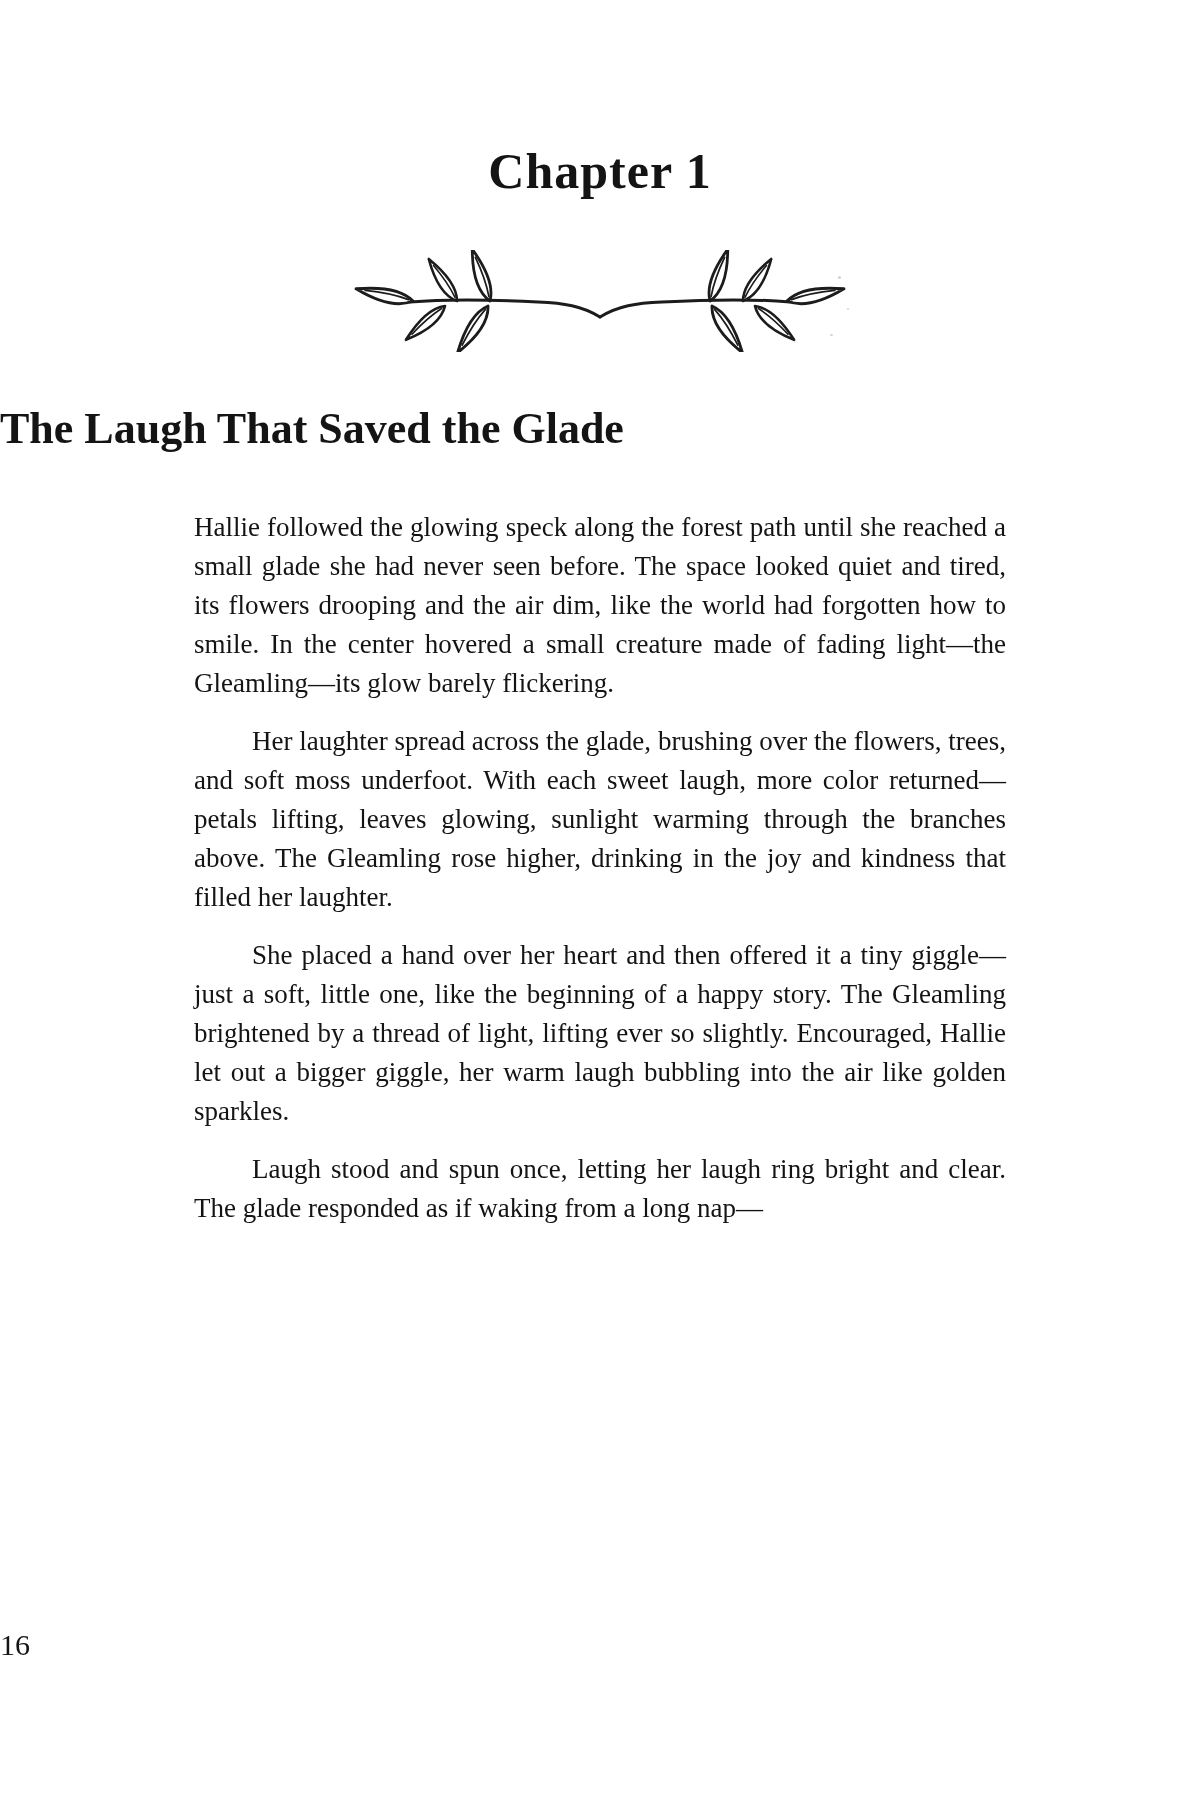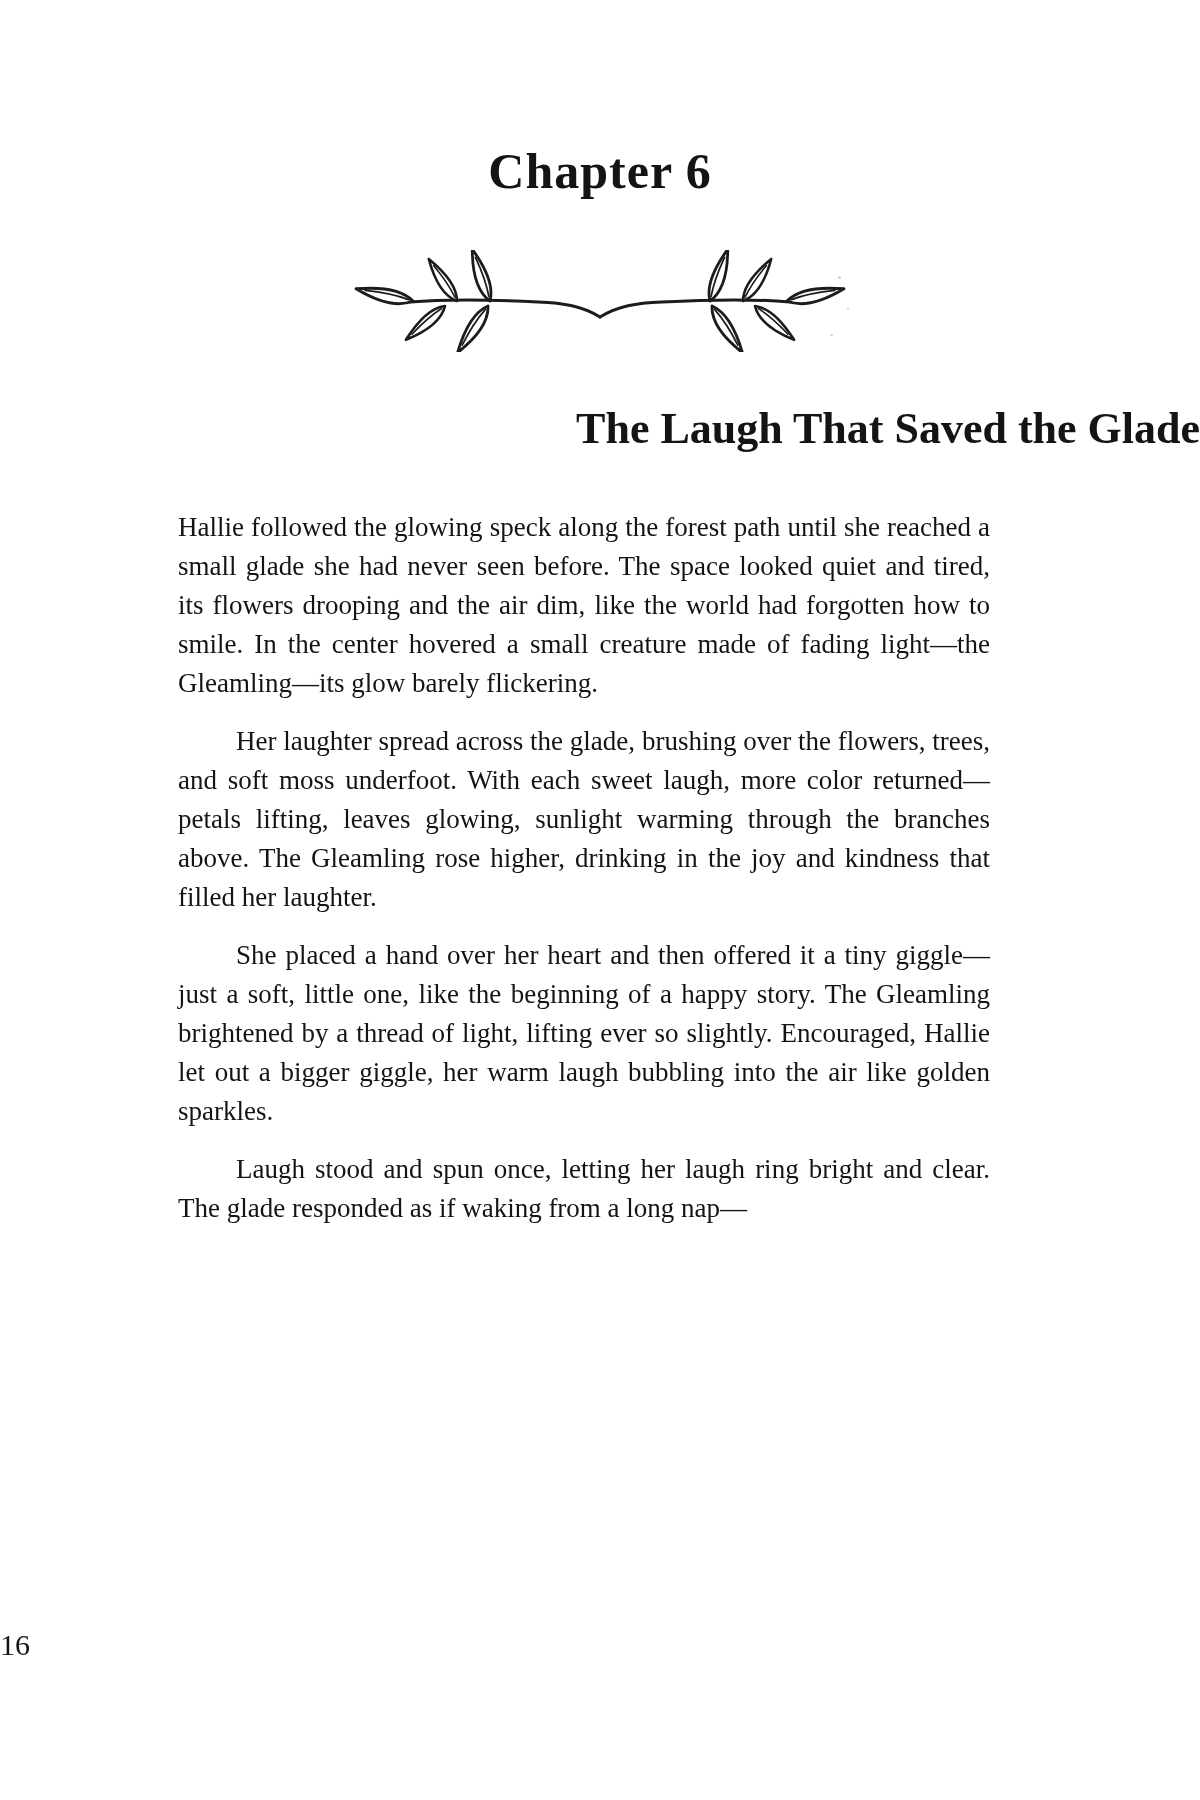--- a/index.html
+++ b/index.html
@@ -39,31 +39,31 @@
   .ornament-wrap svg { display: block; width: 100%; height: 100%; }
   .scan-speck {
     position: absolute;
     border-radius: 50%;
     background: #9a9a9a;
     opacity: 0.45;
   }
   .chapter-title {
     position: absolute;
     top: 404px;
-    left: 12px;
+    left: 0;
     right: 0;
-    text-align: right;
+    text-align: left;
     font-size: 44px;
     font-weight: bold;
     line-height: 1.15;
   }
   .body-text {
     position: absolute;
     top: 508px;
-    left: 178px;
+    left: 194px;
     width: 812px;
     font-size: 27px;
     line-height: 39px;
     text-align: justify;
     text-justify: inter-word;
   }
   .body-text p {
     margin: 0 0 19px 0;
   }
   .body-text p + p {
@@ -77,21 +77,21 @@
     text-align: left;
     font-size: 30px;
     line-height: 1;
   }
 </style>
 </head>
 <body>
 
 <div class="page">
 
-  <div class="chapter-label">Chapter 6</div>
+  <div class="chapter-label">Chapter 1</div>
 
   <div class="ornament-wrap">
     <svg viewBox="0 0 500 102" xmlns="http://www.w3.org/2000/svg" aria-hidden="true">
       <defs>
         <g id="leaf">
           <path d="M0 0 Q14 -13 50 -8 Q18 9 0 0 Z" fill="#ffffff" stroke="#1c1c1c" stroke-width="2.6" stroke-linejoin="round"></path>
           <path d="M4 -1 Q20 -6 42 -7" fill="none" stroke="#1c1c1c" stroke-width="1.6" stroke-linecap="round"></path>
         </g>
         <g id="branch">
           <path d="M250 67 C268 56 286 53 312 52 C350 50 405 49 440 52" fill="none" stroke="#1c1c1c" stroke-width="3" stroke-linecap="round"></path>

